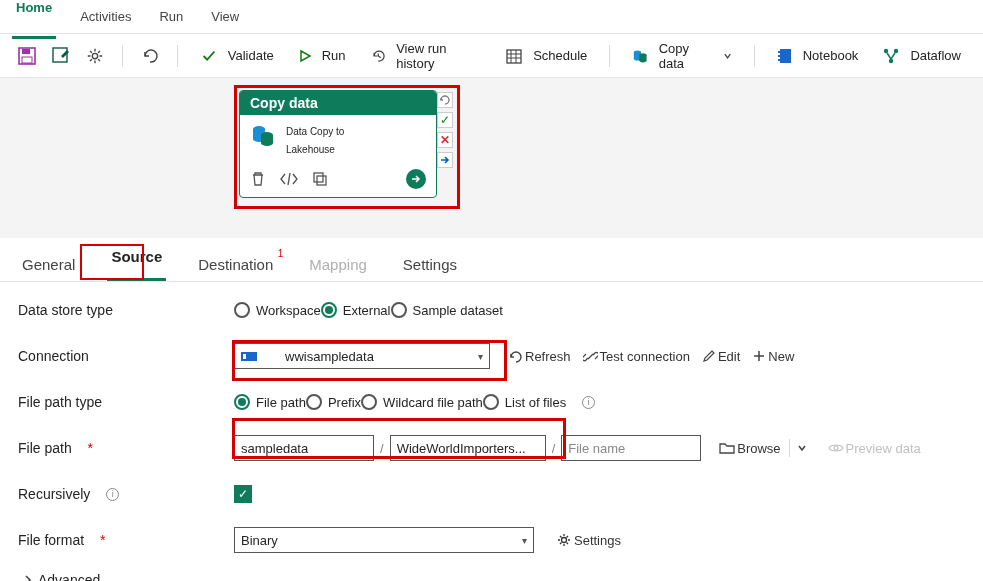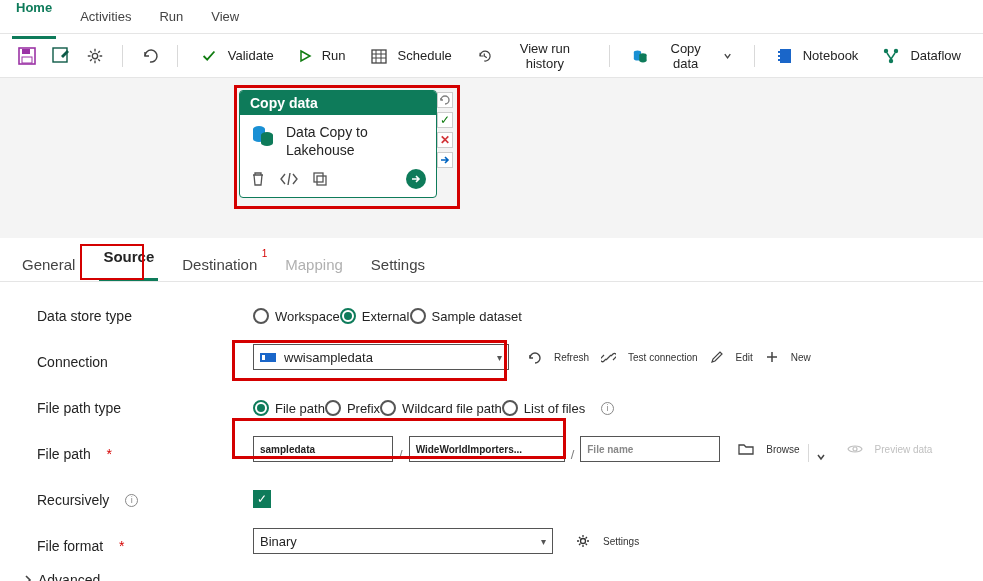--- a/index.html
+++ b/index.html
@@ -48,21 +48,20 @@
   }
   .tb-sep { width:1px; height:22px; background:#d9d9d9; margin:0 6px; }
   .tb-action {
     display: flex;
     align-items: center;
     height: 28px;
     padding: 0 8px;
     gap: 10px;
     cursor: pointer;
     color: #242424;
-    text-align: center;
   }
   .canvas {
     height: 160px;
     background: #f4f4f4;
     position: relative;
   }
   .node-outline {
     position: absolute;
     left: 234px; top: 7px;
     width: 226px; height: 124px;
@@ -88,21 +87,21 @@
   }
   .node-body {
     display: flex;
     align-items: flex-start;
     padding: 8px 10px 4px 10px;
     gap: 10px;
   }
   .node-body .cyl {
     width: 26px; height: 26px;
   }
-  .node-title { font-size: 14px; line-height: 18px; }
+  .node-title { font-size: 10px; line-height: 18px; }
   .node-actions {
     display: flex;
     align-items: center;
     padding: 6px 10px 8px 10px;
     gap: 14px;
   }
   .node-run {
     margin-left: auto;
     width: 20px; height: 20px;
     border-radius: 50%;
@@ -118,21 +117,21 @@
   .handle.green { color:#107c10; }
   .handle.red { color:#d13438; font-weight:bold; }
   .handle.blue { color:#0064c1; }
   .handle.gray { color:#808080; }
 
   .tabs {
     display: flex;
     align-items: flex-end;
     height: 44px;
     padding: 0 18px;
-    gap: 20px;
+    gap: 28px;
     position: relative;
     border-bottom: 1px solid #e5e5e5;
   }
   .tab {
     padding: 8px 4px;
     font-size: 15px;
     color: #444;
     cursor: pointer;
     position: relative;
   }
@@ -150,24 +149,23 @@
     width: 64px; height: 36px;
     border: 2px solid #d40000;
     pointer-events: none;
   }
 
   .form {
     padding: 14px 18px 0 18px;
   }
   .row {
     display: flex;
-    align-items: flex-end;
+    align-items: center;
     margin-bottom: 18px;
     min-height: 28px;
-    margin-left: 19px;
   }
   .row-label {
     width: 216px;
     font-size: 14px;
     color: #242424;
     display:flex; align-items:center; gap:6px;
   }
   .req { color:#d40000; }
   .radio-group { display:flex; align-items:center; }
   .radio {
@@ -184,33 +182,34 @@
     content:""; width:8px; height:8px; border-radius:50%; background:#0e7b5a;
   }
   .dropdown {
     display:flex; align-items:center;
     border:1px solid #555;
     height: 26px;
     padding: 0 6px;
     font-size: 13px;
     background:#fff;
     cursor:pointer;
+    gap:20px;
   }
   .conn-select { width: 256px; }
   .file-input {
     height:26px; border:1px solid #555;
-    padding:11px 6px; font-size:10px; background:#fff;
-    display:flex; align-items:center;font-weight:bold;
+    padding:11px 6px; font-size:13px; background:#fff;
+    display:flex; align-items:center;
   }
   .file-input.placeholder { color:#888; }
   .slash { margin:0 6px; color:#808080; }
   .link-btn {
-    display:flex; align-items:center; gap:12px;
+    display:flex; align-items:center; gap:2px;
     padding: 0 6px; height:26px;
-    cursor:pointer; color:#333; font-size:10px;
+    cursor:pointer; color:#333; font-size:13px;
   }
   .link-btn.disabled { color:#c0c0c0; }
   .checkbox {
     width:18px; height:18px; background:#0e7b5a;
     display:flex; align-items:center; justify-content:center;
     color:#fff; font-size:12px; cursor:pointer;
   }
   .format-select { width:300px; }
   .advanced {
     display:flex; align-items:center; gap:4px;
@@ -275,36 +274,36 @@
       </svg>
     <span>Validate</span>
   </div>
   <div class="tb-action">
     <svg width="14" height="14" viewBox="0 0 14 14">
         <path d="M3 2 L12 7 L3 12 Z" fill="none" stroke="#107c10" stroke-width="1.5"></path>
       </svg>
     <span>Run</span>
   </div>
   <div class="tb-action">
+    <svg width="18" height="18" viewBox="0 0 20 20">
+        <path d="M5 10 A6 6 0 1 1 10 16" fill="none" stroke="#444" stroke-width="1.5"></path>
+        <path d="M5 6 L5 10 L9 10" fill="none" stroke="#444" stroke-width="1.5"></path>
+        <path d="M10 7 L10 10 L13 12" fill="none" stroke="#444" stroke-width="1.5"></path>
+      </svg>
+    <span>View run history</span>
+  </div>
+  <div class="tb-action">
     <svg width="18" height="18" viewBox="0 0 18 18">
         <rect x="2" y="3" width="14" height="13" fill="none" stroke="#444" stroke-width="1.3"></rect>
         <line x1="2" y1="7" x2="16" y2="7" stroke="#444"></line>
         <line x1="6" y1="3" x2="6" y2="16" stroke="#444"></line>
         <line x1="11" y1="3" x2="11" y2="16" stroke="#444"></line>
         <line x1="2" y1="11" x2="16" y2="11" stroke="#444"></line>
       </svg>
     <span>Schedule</span>
-  </div>
-  <div class="tb-action">
-    <svg width="18" height="18" viewBox="0 0 20 20">
-        <path d="M5 10 A6 6 0 1 1 10 16" fill="none" stroke="#444" stroke-width="1.5"></path>
-        <path d="M5 6 L5 10 L9 10" fill="none" stroke="#444" stroke-width="1.5"></path>
-        <path d="M10 7 L10 10 L13 12" fill="none" stroke="#444" stroke-width="1.5"></path>
-      </svg>
-    <span>View run history</span>
   </div>
   <div class="tb-sep"></div>
   <div class="tb-action">
     <svg width="18" height="18" viewBox="0 0 18 18">
       <ellipse cx="6" cy="5" rx="4" ry="2" fill="#1a90d4"></ellipse>
         <rect x="2" y="5" width="8" height="7" fill="#1a90d4"></rect>
         <ellipse cx="6" cy="12" rx="4" ry="2" fill="#1a90d4"></ellipse>
       <ellipse cx="12" cy="8" rx="4" ry="2" fill="#0e7b5a"></ellipse>
         <rect x="8" y="8" width="8" height="6" fill="#0e7b5a"></rect>
         <ellipse cx="12" cy="14" rx="4" ry="2" fill="#0e7b5a"></ellipse>

